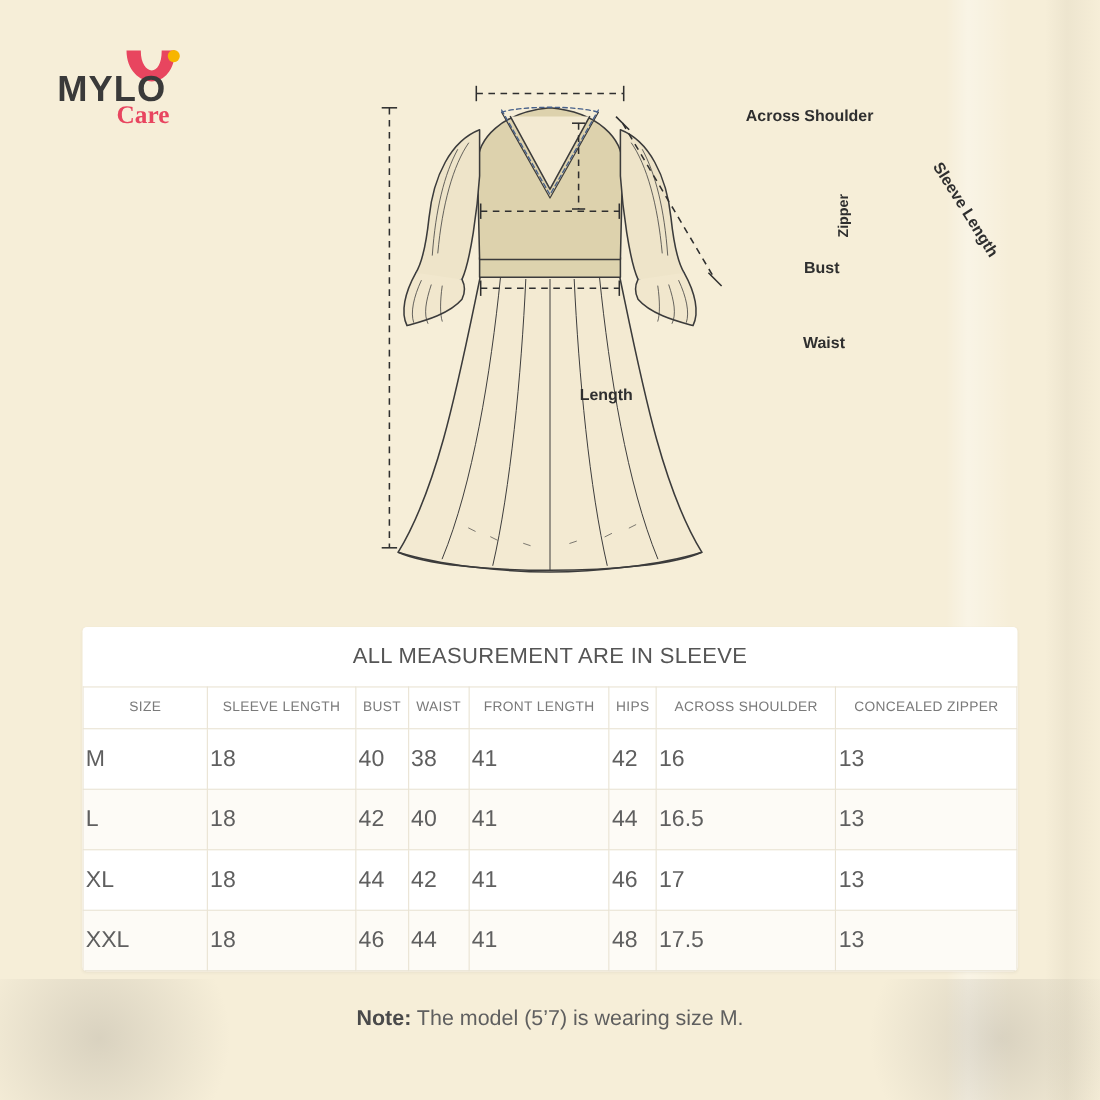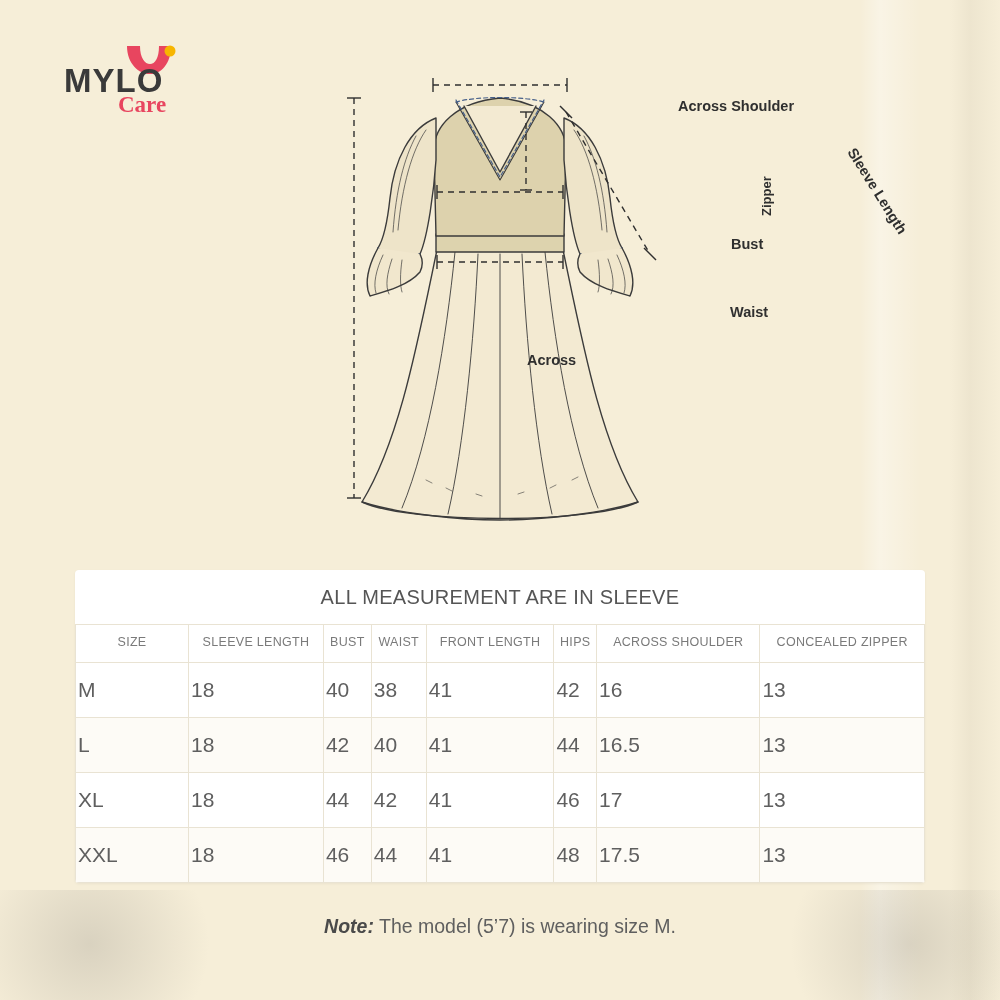--- a/index.html
+++ b/index.html
@@ -33,21 +33,21 @@
     position: absolute;
     right: -40px; bottom: -70px;
     width: 260px; height: 180px;
     background: radial-gradient(ellipse at 50% 30%, rgba(150,145,135,0.30) 0%, rgba(150,145,135,0.0) 65%);
     pointer-events: none;
   }
 
   
   .logo {
     position: absolute;
-    left: 60px;
+    left: 48px;
     top: 26px;
     width: 180px;
     height: 90px;
   }
   .logo .mylo {
     position: absolute;
     left: 4px;
     top: 36px;
     font-size: 33px;
     font-weight: bold;
@@ -152,21 +152,21 @@
   .note {
     position: absolute;
     left: 0;
     right: 0;
     top: 912px;
     text-align: center;
     color: #5f5f5f;
     font-size: 19.5px;
     line-height: 1.45;
   }
-  .note b { color: #4a4a4a; font-style: italic; }
+  .note b { color: #4a4a4a; }
 </style>
 </head>
 <body>
 
 <div class="page"></div>
 <div class="corner-shadow-left"></div>
 <div class="corner-shadow-right"></div>
 
 <div class="logo">
   <span class="smile">
@@ -259,21 +259,21 @@
       <line x1="97" y1="58" x2="111" y2="58"></line>
       <line x1="97" y1="458" x2="111" y2="458"></line>
     </g>
   </svg>
 
   <div class="lbl across">Across Shoulder</div>
   <div class="lbl sleeve">Sleeve Length</div>
   <div class="lbl zipper">Zipper</div>
   <div class="lbl bust">Bust</div>
   <div class="lbl waist">Waist</div>
-  <div class="lbl length">Across</div>
+  <div class="lbl length">Length</div>
 </div>
 
 <div class="card">
   <div class="card-title">ALL MEASUREMENT ARE IN SLEEVE</div>
   <table>
     <thead>
       <tr>
         <th>SIZE</th>
         <th>SLEEVE LENGTH</th>
         <th>BUST</th>

